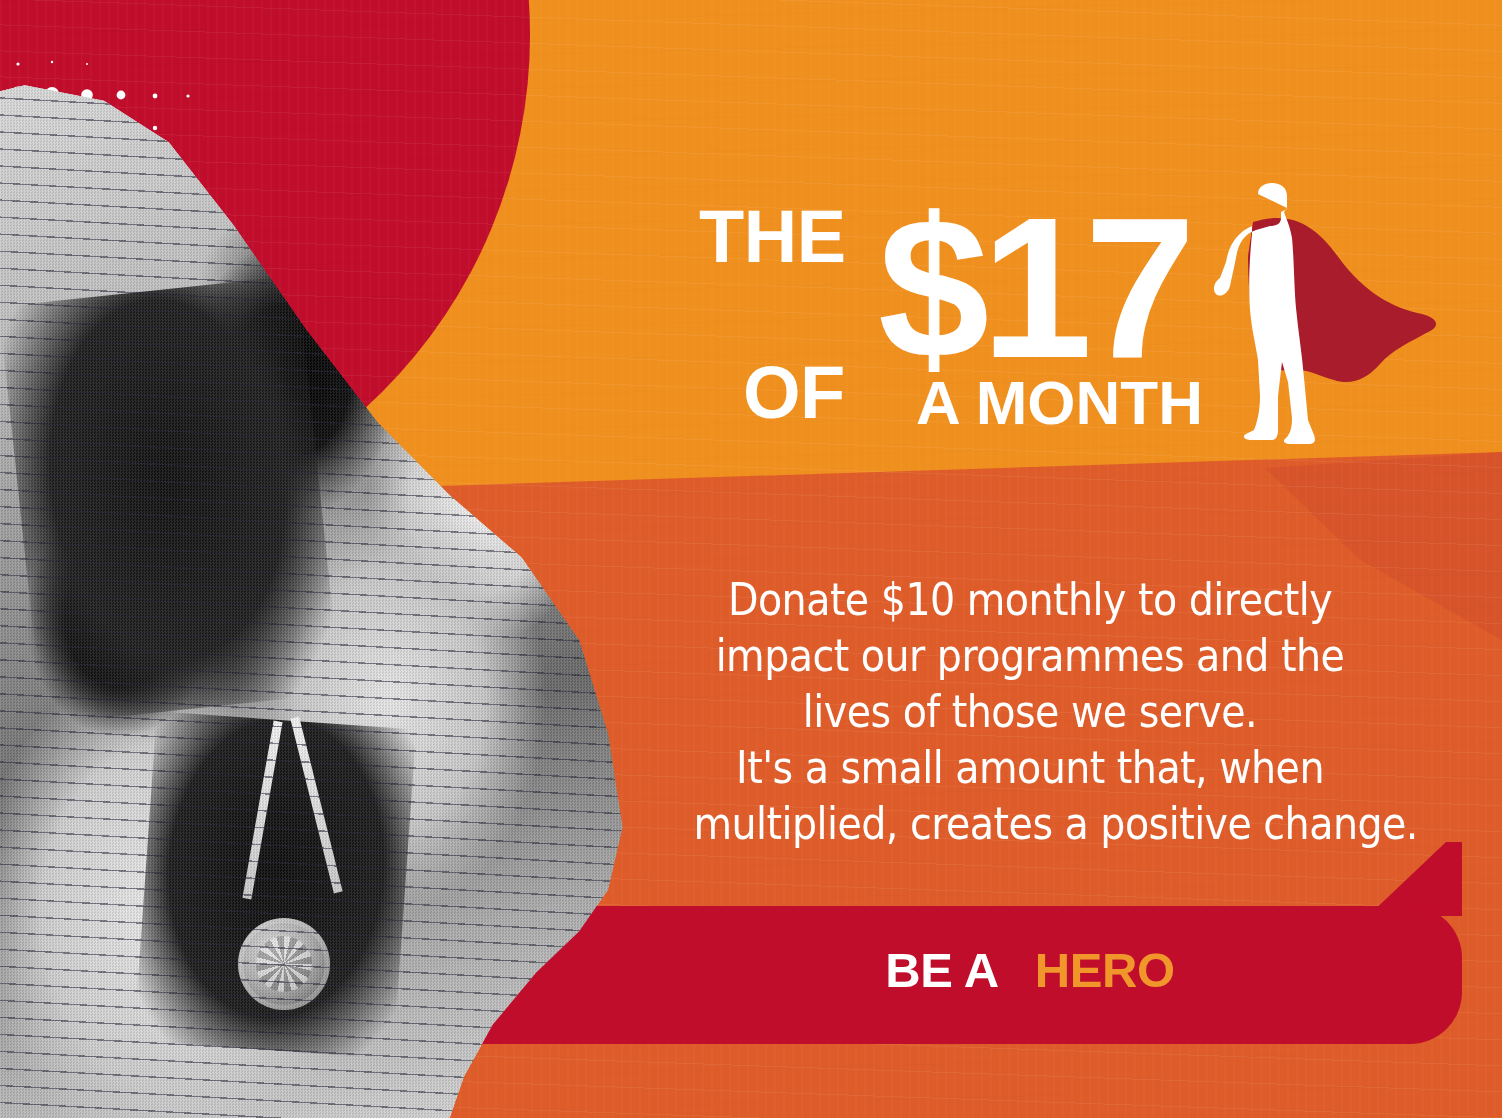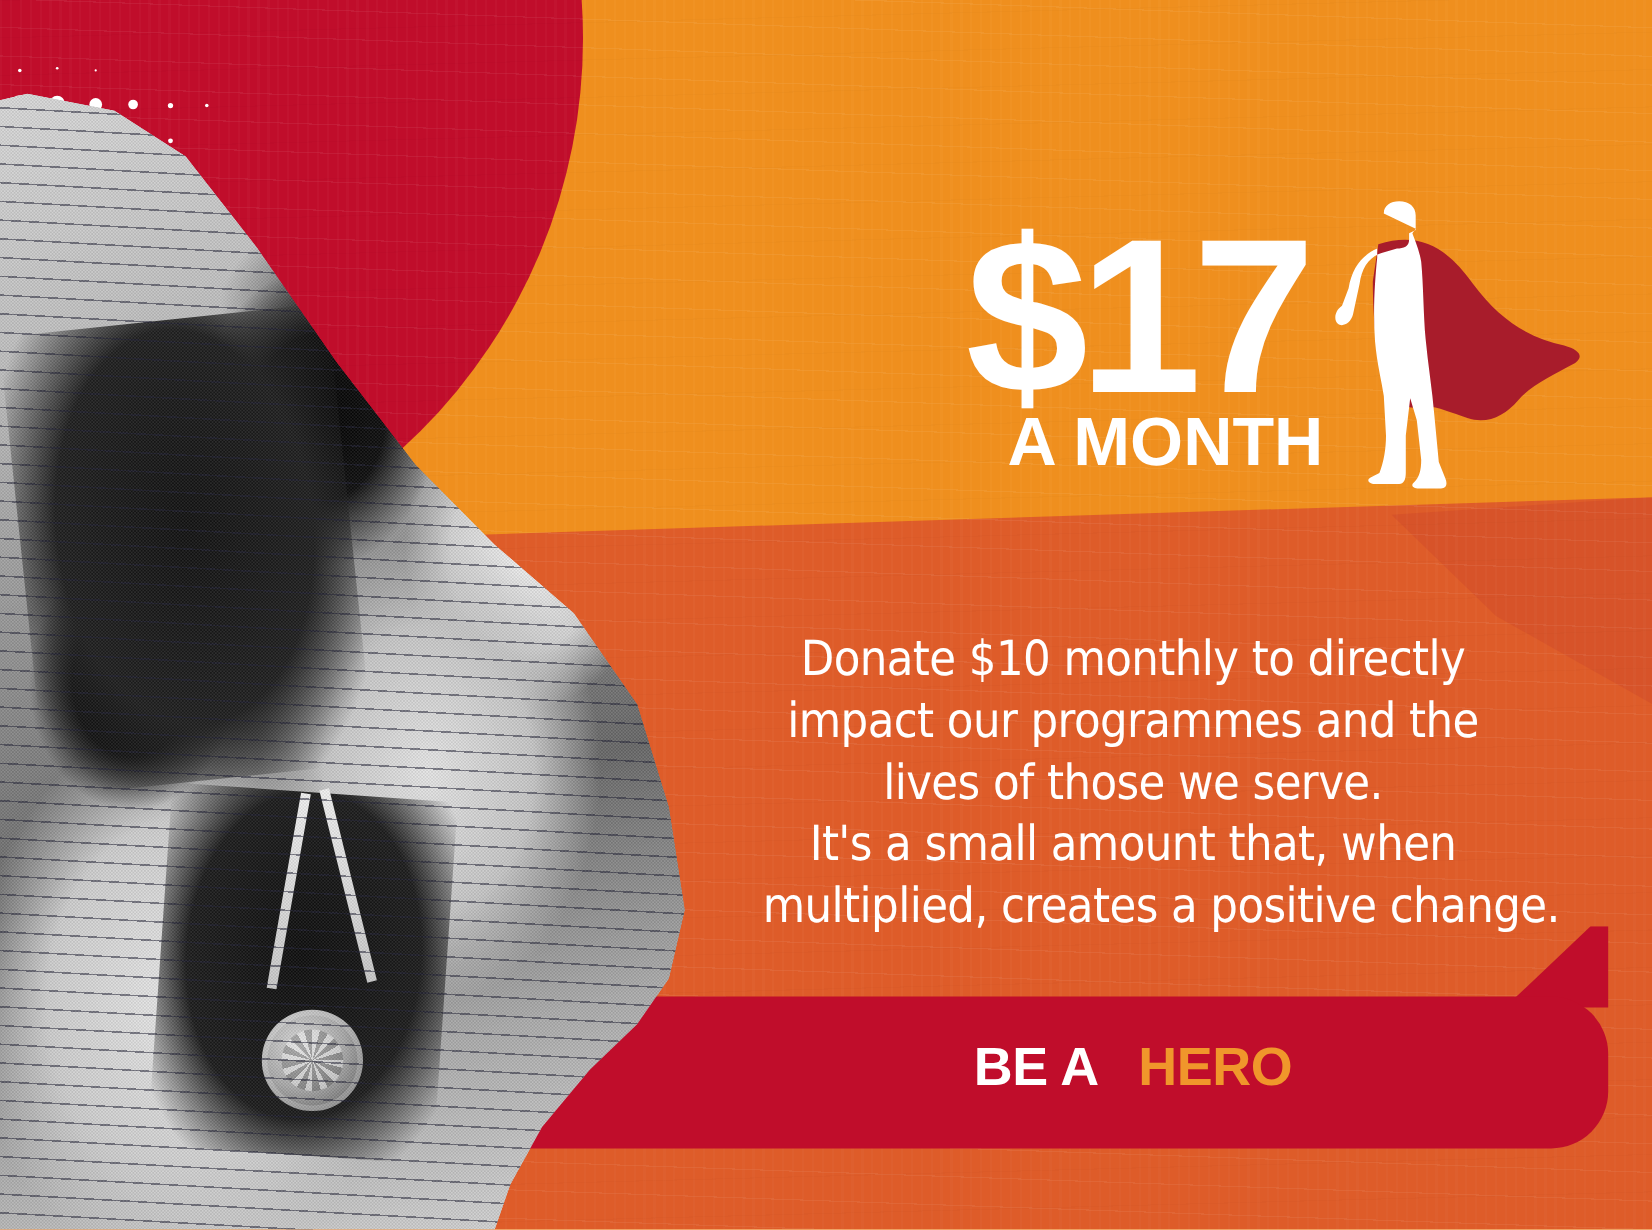--- a/index.html
+++ b/index.html
@@ -238,20 +238,22 @@
     <div class="medal-ribbon-l"></div>
     <div class="medal-ribbon-r"></div>
     <div class="medal"></div>
     <div class="scanlines"></div>
     <div class="grain"></div>
   </div>
 
   <div class="texture"></div>
 
   <div class="headline">
+    <div class="hl-the">THE</div>
+    <div class="hl-of">OF</div>
     <div class="hl-amt">$17</div>
     <div class="hl-month">A MONTH</div>
   </div>
 
   <div class="hero-fig">
     <svg width="254" height="264" viewBox="0 0 254 264">
 
       <path d="M57 40 C 96 28, 120 44, 143 76 C 168 110, 196 126, 226 132
                C 240 136, 244 142, 236 148 C 214 160, 196 168, 184 182
                C 172 196, 156 204, 138 198 C 122 193, 108 186, 96 188

